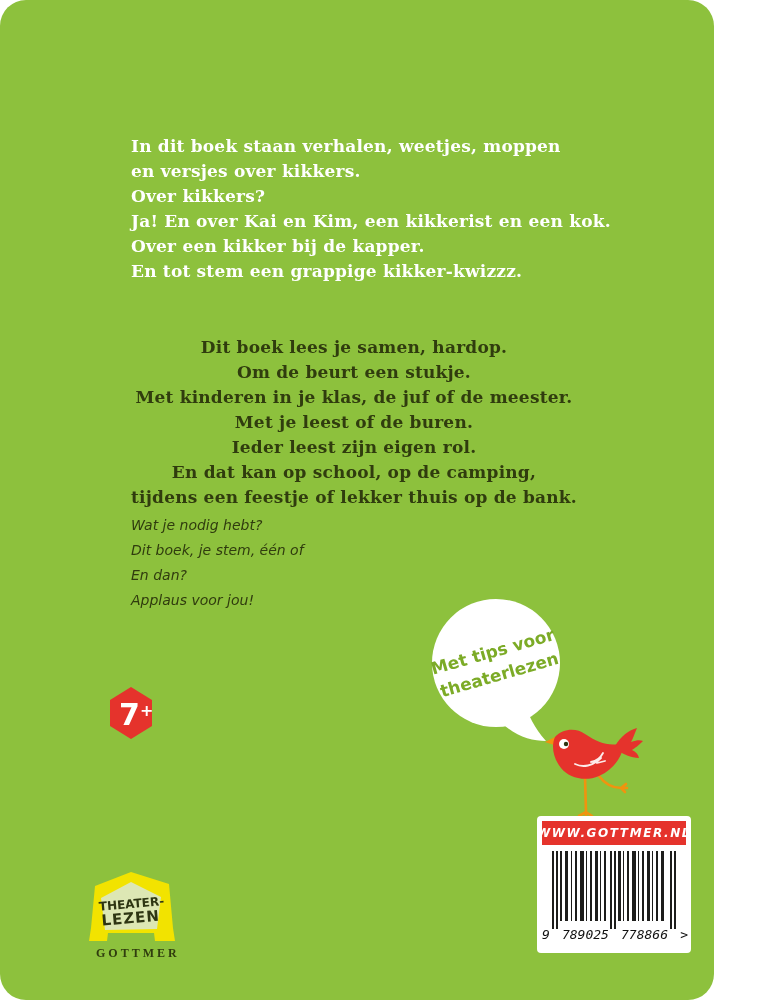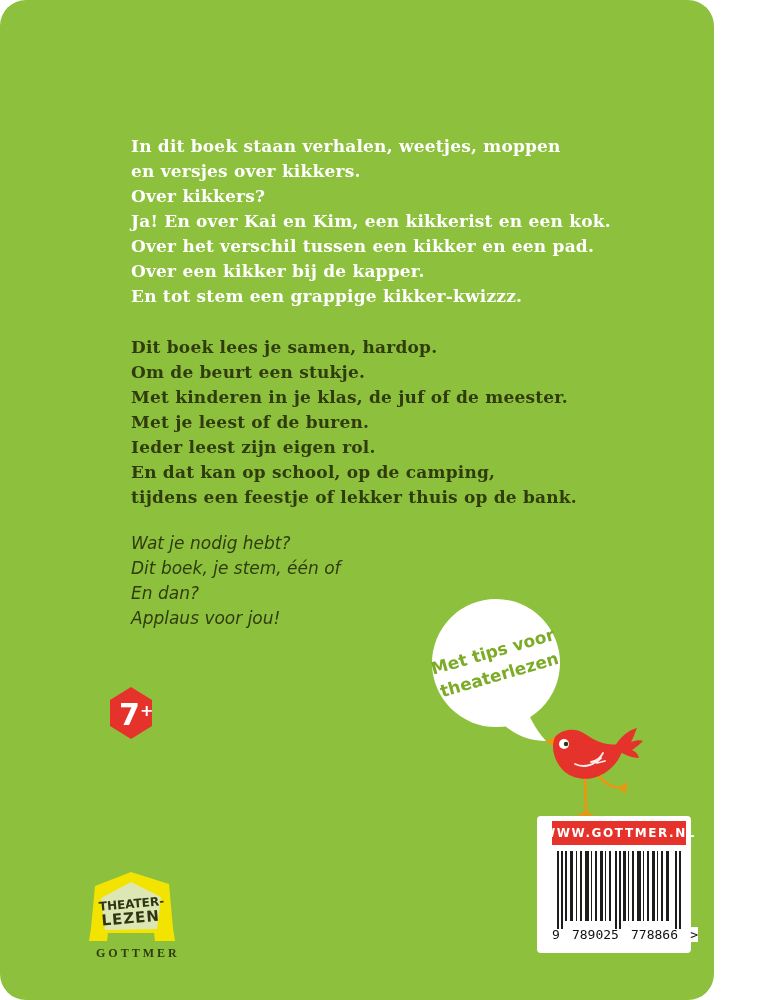--- a/index.html
+++ b/index.html
@@ -11,29 +11,29 @@
   html,body{width:773px;height:1000px;}
   body{font-family:"DejaVu Serif",serif;background:#fff;}
   .cover{
     position:relative;width:714px;height:1000px;overflow:hidden;
     background:var(--bg);
     border-radius:26px;
   }
   .blurb{position:absolute;left:131px;font-size:17px;line-height:25px;
     letter-spacing:.2px;font-weight:600;}
   .p1{top:134px;color:var(--white);}
-  .p2{top:335px;color:var(--dark);}
-  .p3{top:531px;color:var(--dark);font-family:"DejaVu Sans",sans-serif;
-    font-style:italic;font-weight:500;font-size:17px;letter-spacing:0;}
+  .p2{top:335px;color:var(--dark);text-align:center;}
+  .p3{top:513px;color:var(--dark);font-family:"DejaVu Sans",sans-serif;
+    font-style:italic;font-weight:500;font-size:14px;letter-spacing:0;}
   .badge{position:absolute;left:107px;top:686px;width:48px;height:54px;}
   .bubble{position:absolute;left:426px;top:597px;width:150px;height:150px;}
   .bird{position:absolute;left:541px;top:724px;width:102px;height:98px;}
   .isbn-box{
     position:absolute;left:537px;top:816px;width:154px;height:137px;
-    background:var(--white);border-radius:4px;padding:5px 5px 0 15px;
+    background:var(--white);border-radius:4px;padding:5px 5px 0 5px;font-style:italic;
   }
   .site-banner{
     height:24px;background:var(--red);color:var(--white);
     font-family:"DejaVu Sans",sans-serif;font-weight:bold;font-size:12px;
     letter-spacing:1.6px;display:flex;align-items:center;justify-content:center;
   }
   .barcode-svg{display:block;margin:6px auto 0 auto;width:124px;height:78px;}
   .digits{
     width:146px;margin:-2px auto 0 auto;display:flex;justify-content:space-between;
     font-family:"DejaVu Sans Mono",monospace;font-size:13px;color:#111;
@@ -62,21 +62,20 @@
 </head>
 <body>
 
 <div class="cover">
 
   <div class="blurb p1">
     <div>In dit boek staan verhalen, weetjes, moppen</div>
     <div>en versjes over kikkers.</div>
     <div>Over kikkers?</div>
     <div>Ja! En over Kai en Kim, een kikkerist en een kok.</div>
-    <div>Over het verschil tussen een kikker en een pad.</div>
     <div>Over een kikker bij de kapper.</div>
     <div>En tot stem een grappige kikker-kwizzz.</div>
   </div>
 
   <div class="blurb p2">
     <div>Dit boek lees je samen, hardop.</div>
     <div>Om de beurt een stukje.</div>
     <div>Met kinderen in je klas, de juf of de meester.</div>
     <div>Met je leest of de buren.</div>
     <div>Ieder leest zijn eigen rol.</div>

